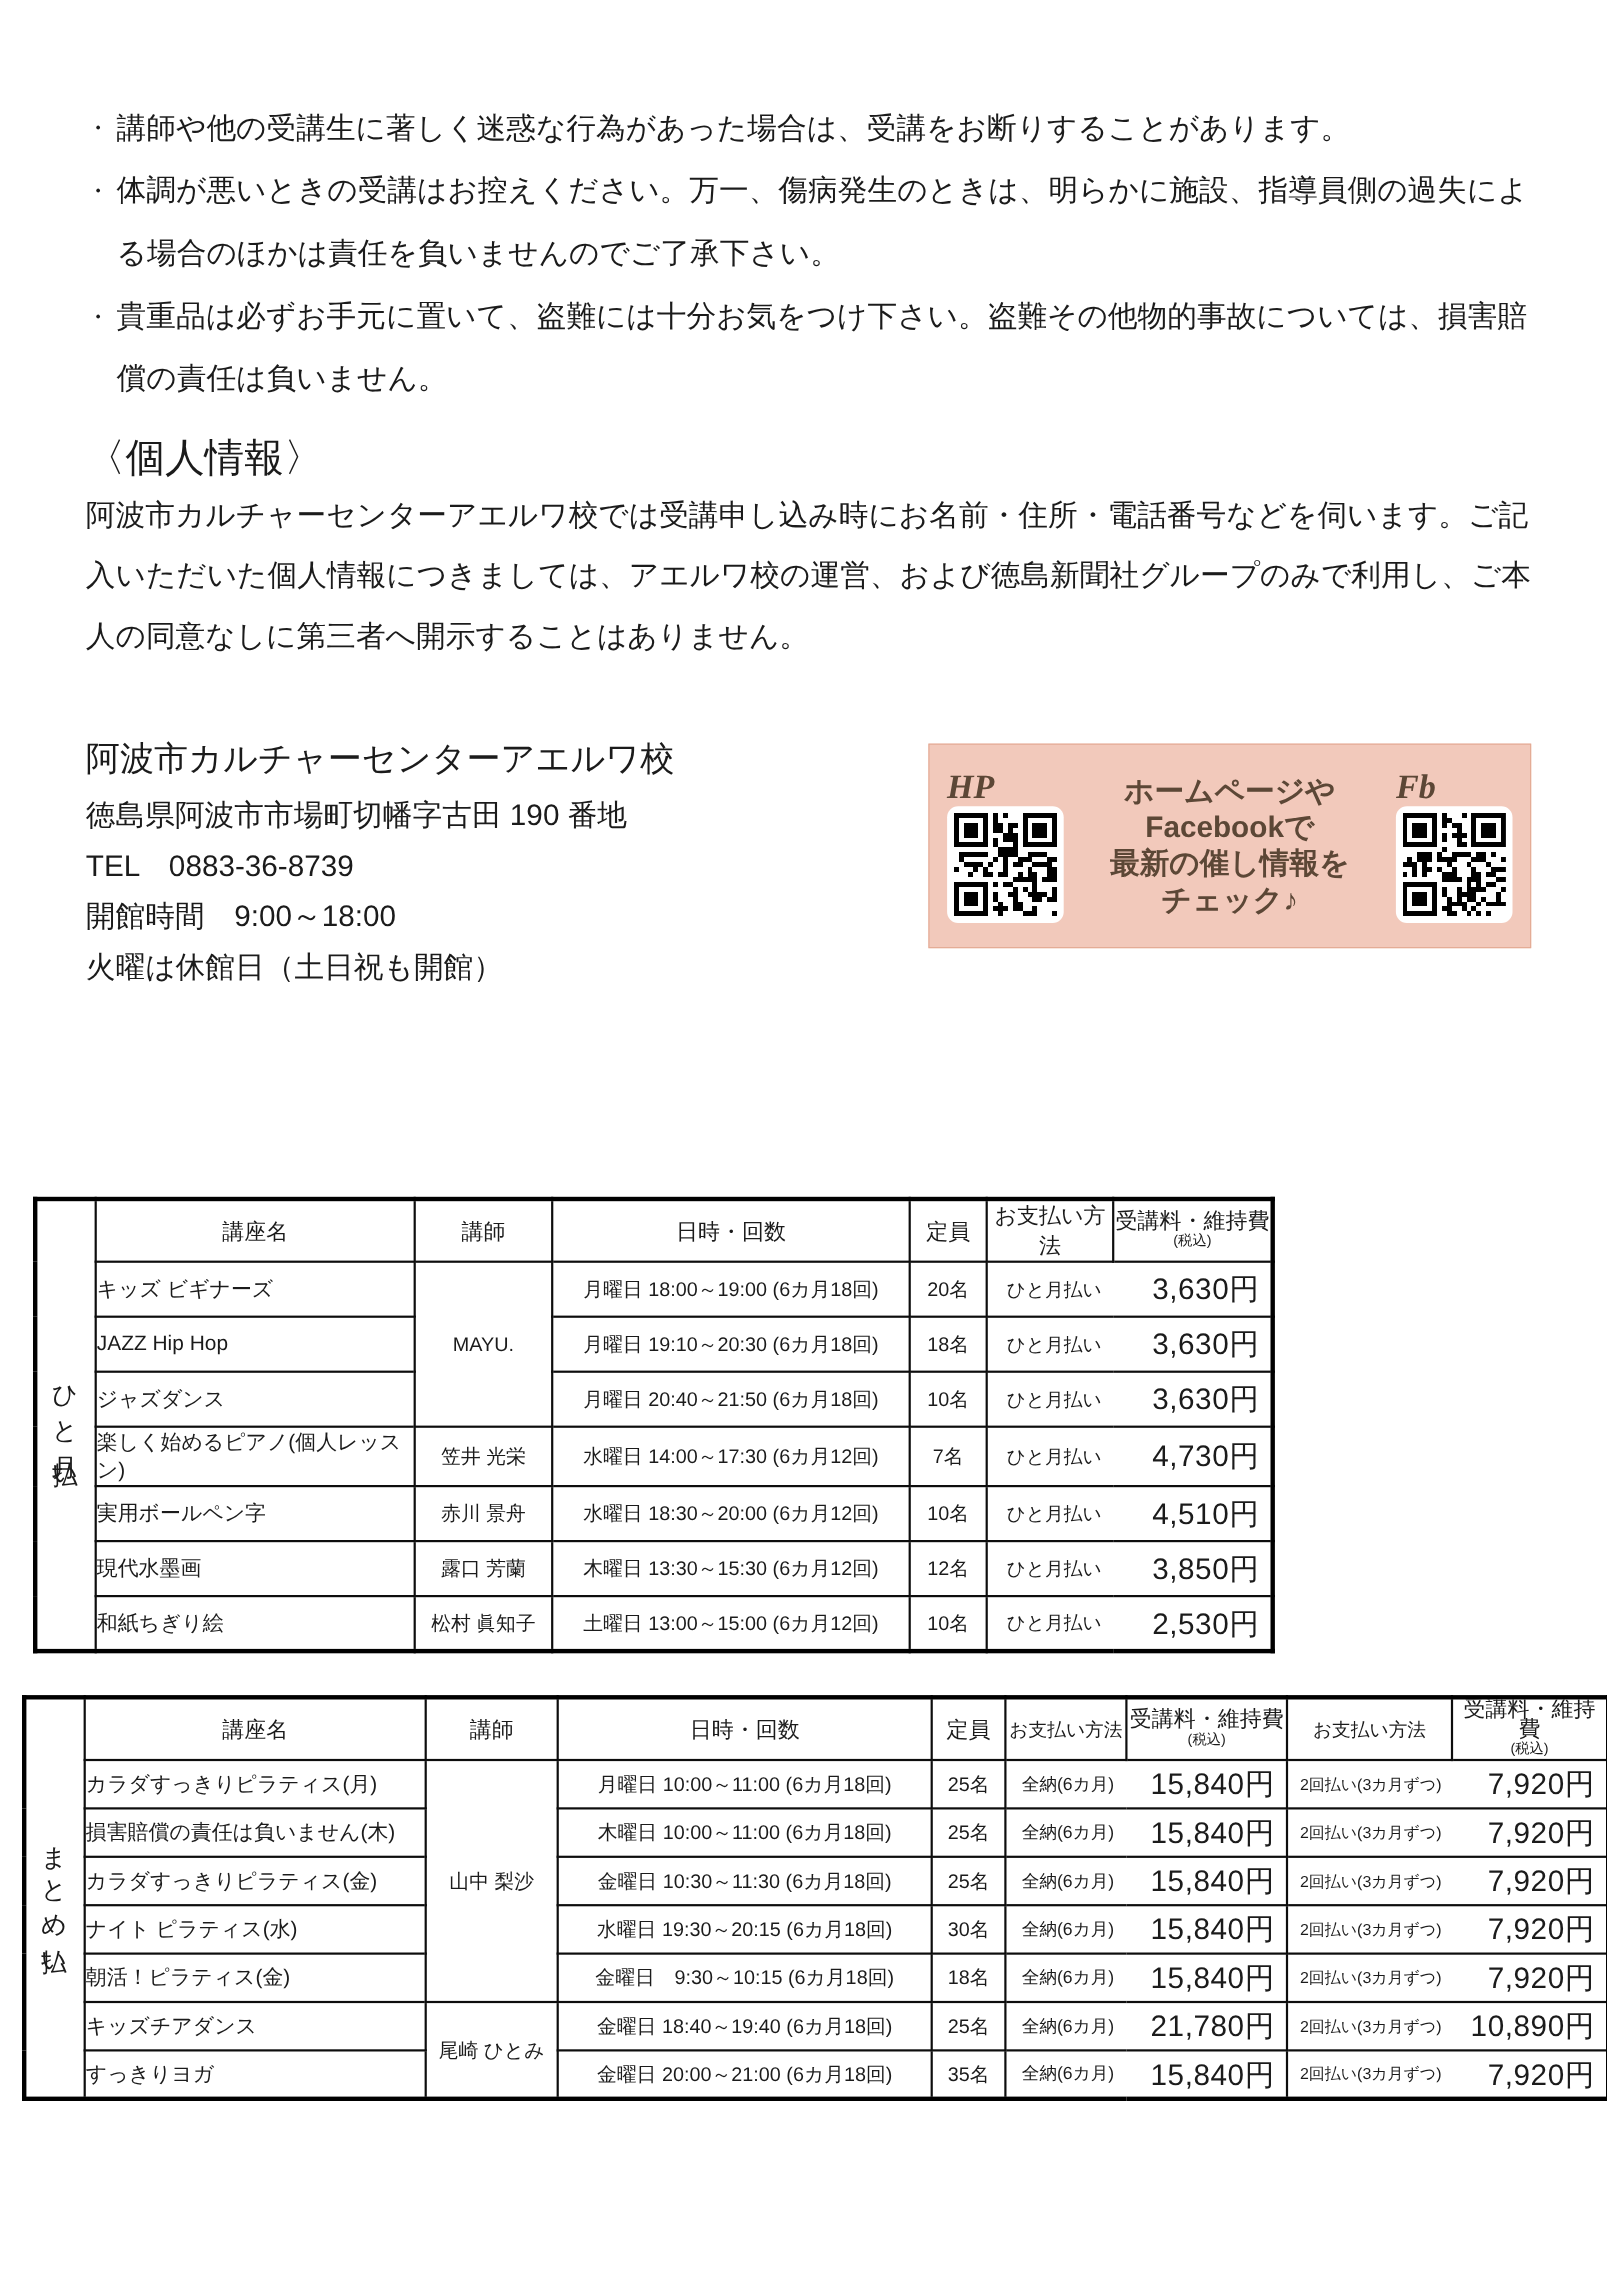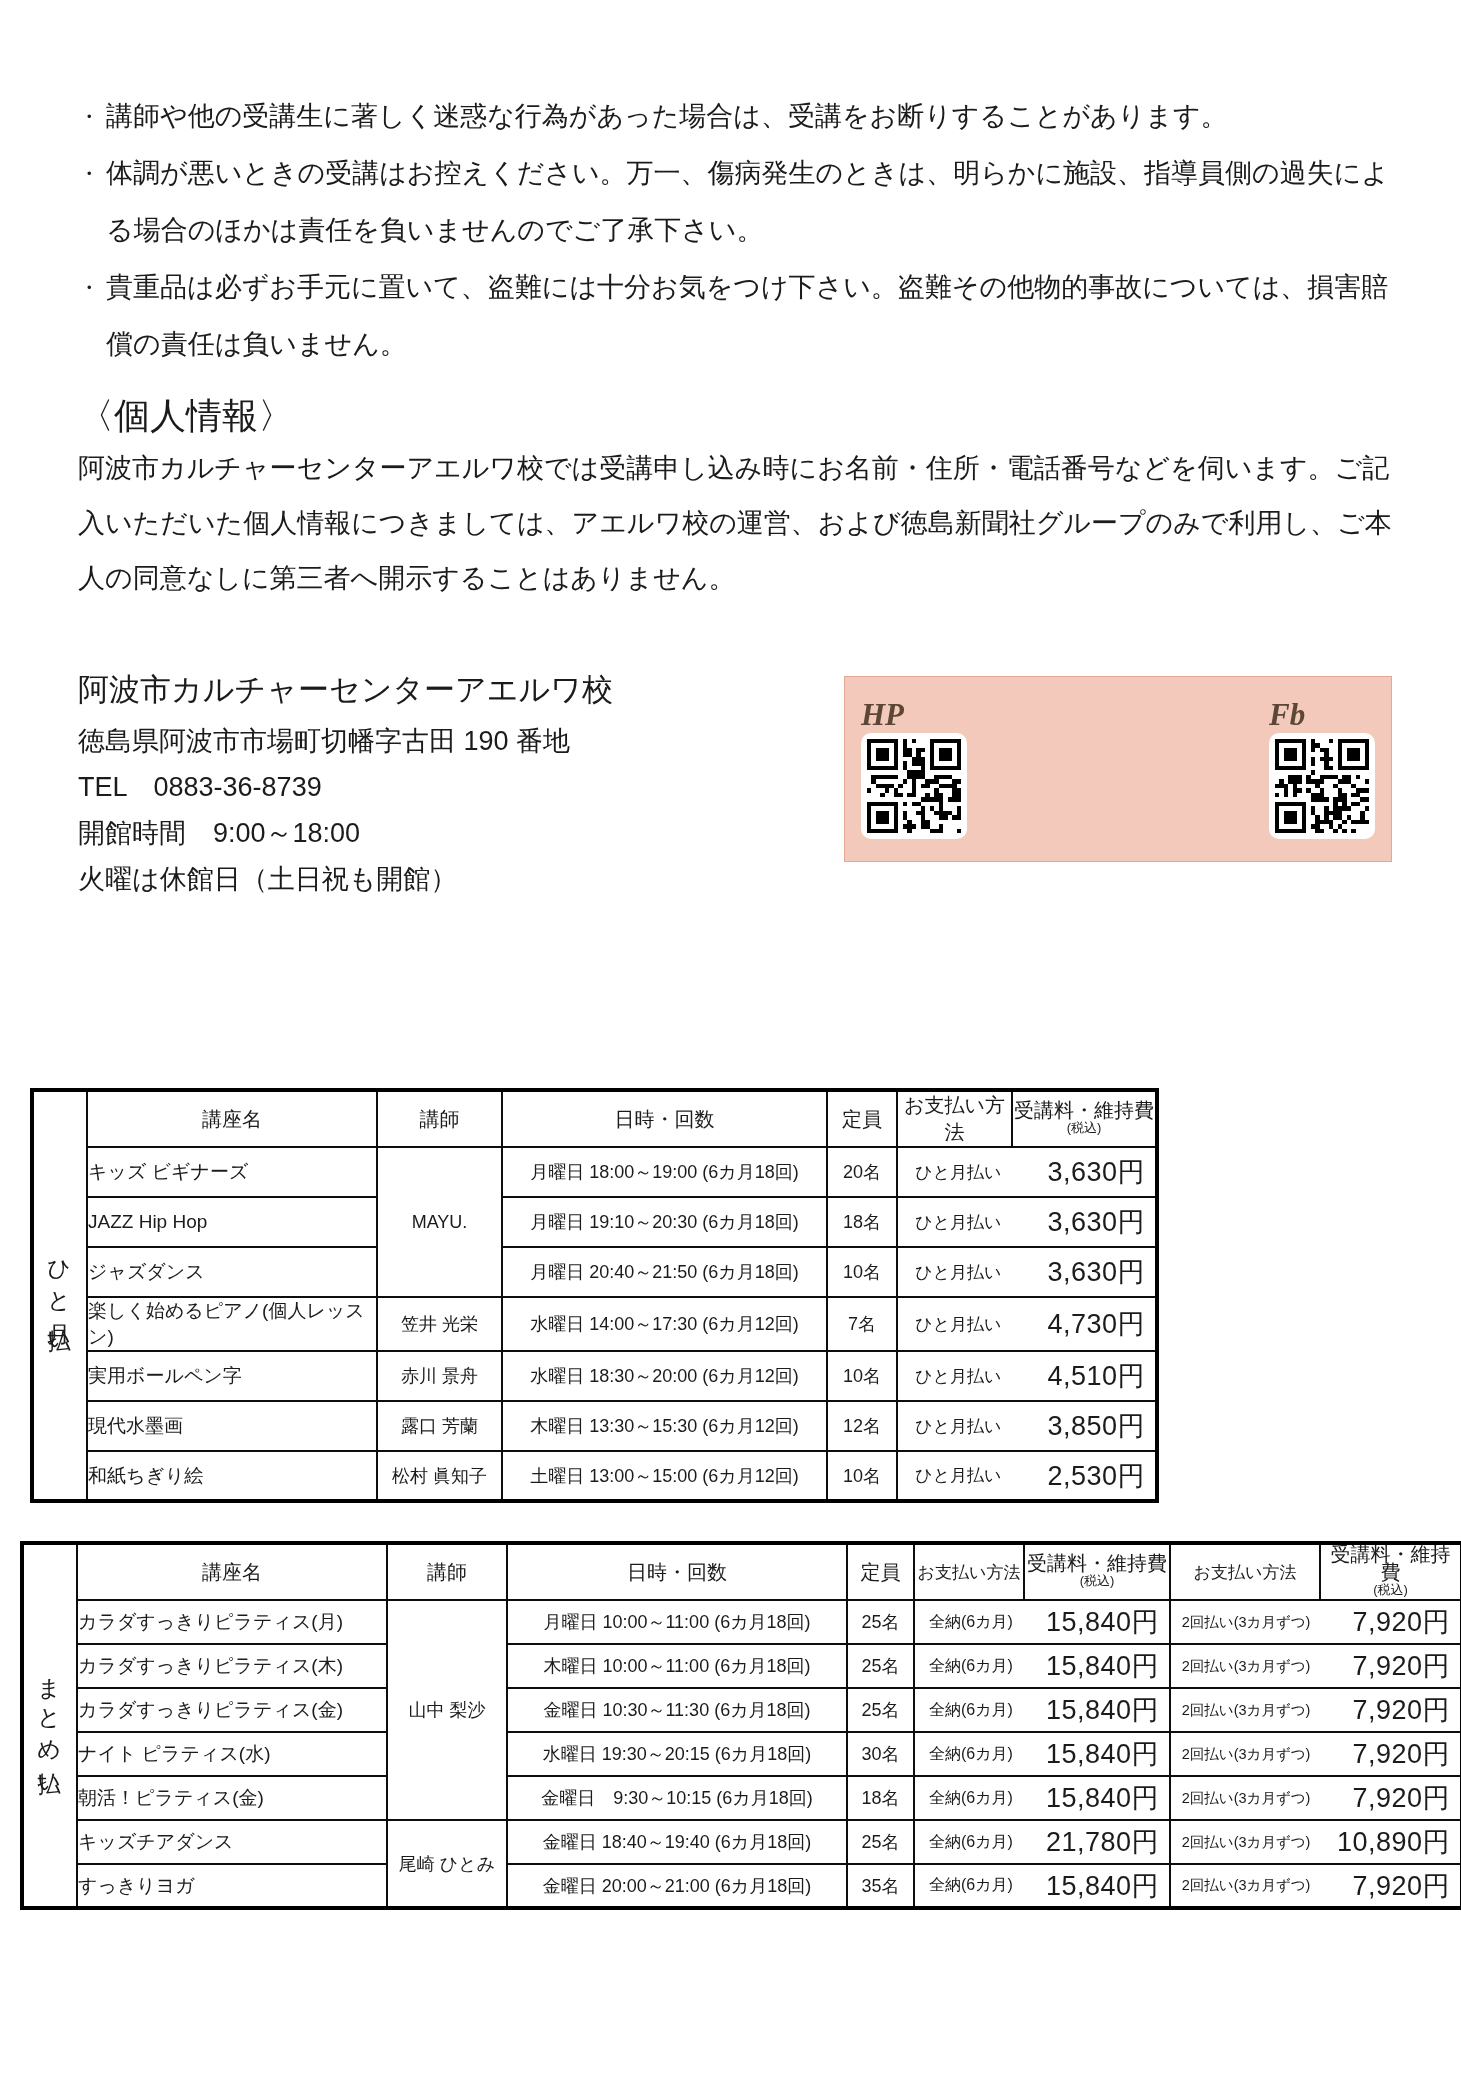--- a/index.html
+++ b/index.html
@@ -77,20 +77,26 @@
     <div class="qr-col">
       <div class="qr-label">HP</div>
       <div class="qr-wrap">
         <svg class="qr" viewBox="0 0 21 21" shape-rendering="crispEdges">
           <rect width="21" height="21" fill="#ffffff"></rect>
           <path fill="#000000" d="M0 0h7v1H0zM0 1h1v5H0zM6 1h1v5H6zM0 6h7v1H0zM2 2h3v3H2zM14 0h7v1h-7zM14 1h1v5h-1zM20 1h1v5h-1zM14 6h7v1h-7zM16 2h3v3h-3zM0 14h7v1H0zM0 15h1v5H0zM6 15h1v5H6zM0 20h7v1H0zM2 16h3v3H2z"></path>
           <path class="mods" fill="#000000" d="M8 0h1v1h-1zM10 0h1v1h-1zM8 1h1v1h-1zM8 2h1v1h-1zM9 2h1v1h-1zM11 2h1v1h-1zM12 2h1v1h-1zM8 3h1v1h-1zM9 3h1v1h-1zM11 3h1v1h-1zM10 4h1v1h-1zM11 4h1v1h-1zM12 4h1v1h-1zM8 5h1v1h-1zM10 5h1v1h-1zM11 5h1v1h-1zM12 5h1v1h-1zM8 6h1v1h-1zM12 6h1v1h-1zM9 7h1v1h-1zM10 7h1v1h-1zM11 7h1v1h-1zM12 7h1v1h-1zM1 8h1v1h-1zM2 8h1v1h-1zM3 8h1v1h-1zM4 8h1v1h-1zM5 8h1v1h-1zM6 8h1v1h-1zM9 8h1v1h-1zM10 8h1v1h-1zM11 8h1v1h-1zM12 8h1v1h-1zM15 8h1v1h-1zM16 8h1v1h-1zM17 8h1v1h-1zM18 8h1v1h-1zM1 9h1v1h-1zM8 9h1v1h-1zM10 9h1v1h-1zM13 9h1v1h-1zM14 9h1v1h-1zM15 9h1v1h-1zM19 9h1v1h-1zM20 9h1v1h-1zM2 10h1v1h-1zM3 10h1v1h-1zM4 10h1v1h-1zM5 10h1v1h-1zM7 10h1v1h-1zM10 10h1v1h-1zM12 10h1v1h-1zM13 10h1v1h-1zM16 10h1v1h-1zM17 10h1v1h-1zM18 10h1v1h-1zM19 10h1v1h-1zM0 11h1v1h-1zM4 11h1v1h-1zM6 11h1v1h-1zM10 11h1v1h-1zM15 11h1v1h-1zM19 11h1v1h-1zM20 11h1v1h-1zM3 12h1v1h-1zM6 12h1v1h-1zM7 12h1v1h-1zM9 12h1v1h-1zM10 12h1v1h-1zM13 12h1v1h-1zM15 12h1v1h-1zM16 12h1v1h-1zM19 12h1v1h-1zM20 12h1v1h-1zM12 13h1v1h-1zM13 13h1v1h-1zM14 13h1v1h-1zM15 13h1v1h-1zM16 13h1v1h-1zM18 13h1v1h-1zM19 13h1v1h-1zM20 13h1v1h-1zM8 14h1v1h-1zM10 14h1v1h-1zM11 14h1v1h-1zM16 14h1v1h-1zM12 15h1v1h-1zM14 15h1v1h-1zM16 15h1v1h-1zM20 15h1v1h-1zM8 16h1v1h-1zM11 16h1v1h-1zM12 16h1v1h-1zM15 16h1v1h-1zM16 16h1v1h-1zM17 16h1v1h-1zM18 16h1v1h-1zM20 16h1v1h-1zM8 17h1v1h-1zM12 17h1v1h-1zM16 17h1v1h-1zM17 17h1v1h-1zM19 17h1v1h-1zM20 17h1v1h-1zM9 18h1v1h-1zM12 18h1v1h-1zM13 18h1v1h-1zM8 19h1v1h-1zM9 19h1v1h-1zM10 19h1v1h-1zM12 19h1v1h-1zM13 19h1v1h-1zM16 19h1v1h-1zM9 20h1v1h-1zM14 20h1v1h-1zM15 20h1v1h-1zM16 20h1v1h-1zM20 20h1v1h-1z"></path>
         </svg>
       </div>
     </div>
+    <div class="banner-msg">
+      <div>ホームページや</div>
+      <div>Facebookで</div>
+      <div>最新の催し情報を</div>
+      <div>チェック♪</div>
+    </div>
     <div class="qr-col">
       <div class="qr-label">Fb</div>
       <div class="qr-wrap">
         <svg class="qr" viewBox="0 0 21 21" shape-rendering="crispEdges">
           <rect width="21" height="21" fill="#ffffff"></rect>
           <path fill="#000000" d="M0 0h7v1H0zM0 1h1v5H0zM6 1h1v5H6zM0 6h7v1H0zM2 2h3v3H2zM14 0h7v1h-7zM14 1h1v5h-1zM20 1h1v5h-1zM14 6h7v1h-7zM16 2h3v3h-3zM0 14h7v1H0zM0 15h1v5H0zM6 15h1v5H6zM0 20h7v1H0zM2 16h3v3H2z"></path>
           <path class="mods" fill="#000000" d="M8 0h1v1h-1zM12 0h1v1h-1zM8 1h1v1h-1zM9 1h1v1h-1zM8 2h1v1h-1zM10 2h1v1h-1zM11 2h1v1h-1zM11 3h1v1h-1zM8 4h1v1h-1zM10 4h1v1h-1zM11 4h1v1h-1zM12 4h1v1h-1zM8 5h1v1h-1zM11 5h1v1h-1zM11 6h1v1h-1zM12 6h1v1h-1zM8 7h1v1h-1zM3 8h1v1h-1zM4 8h1v1h-1zM5 8h1v1h-1zM7 8h1v1h-1zM10 8h1v1h-1zM11 8h1v1h-1zM12 8h1v1h-1zM13 8h1v1h-1zM15 8h1v1h-1zM16 8h1v1h-1zM18 8h1v1h-1zM1 9h1v1h-1zM3 9h1v1h-1zM4 9h1v1h-1zM5 9h1v1h-1zM7 9h1v1h-1zM8 9h1v1h-1zM9 9h1v1h-1zM10 9h1v1h-1zM14 9h1v1h-1zM15 9h1v1h-1zM16 9h1v1h-1zM20 9h1v1h-1zM0 10h1v1h-1zM1 10h1v1h-1zM2 10h1v1h-1zM4 10h1v1h-1zM9 10h1v1h-1zM13 10h1v1h-1zM17 10h1v1h-1zM2 11h1v1h-1zM4 11h1v1h-1zM5 11h1v1h-1zM7 11h1v1h-1zM10 11h1v1h-1zM14 11h1v1h-1zM18 11h1v1h-1zM19 11h1v1h-1zM20 11h1v1h-1zM0 12h1v1h-1zM2 12h1v1h-1zM4 12h1v1h-1zM8 12h1v1h-1zM9 12h1v1h-1zM10 12h1v1h-1zM14 12h1v1h-1zM15 12h1v1h-1zM17 12h1v1h-1zM18 12h1v1h-1zM8 13h1v1h-1zM9 13h1v1h-1zM10 13h1v1h-1zM11 13h1v1h-1zM13 13h1v1h-1zM14 13h1v1h-1zM15 13h1v1h-1zM19 13h1v1h-1zM20 13h1v1h-1zM13 14h1v1h-1zM15 14h1v1h-1zM17 14h1v1h-1zM18 14h1v1h-1zM8 15h1v1h-1zM11 15h1v1h-1zM13 15h1v1h-1zM14 15h1v1h-1zM15 15h1v1h-1zM16 15h1v1h-1zM20 15h1v1h-1zM8 16h1v1h-1zM11 16h1v1h-1zM12 16h1v1h-1zM13 16h1v1h-1zM14 16h1v1h-1zM19 16h1v1h-1zM9 17h1v1h-1zM11 17h1v1h-1zM13 17h1v1h-1zM14 17h1v1h-1zM16 17h1v1h-1zM19 17h1v1h-1zM9 18h1v1h-1zM10 18h1v1h-1zM11 18h1v1h-1zM12 18h1v1h-1zM15 18h1v1h-1zM17 18h1v1h-1zM18 18h1v1h-1zM19 18h1v1h-1zM20 18h1v1h-1zM8 19h1v1h-1zM9 19h1v1h-1zM12 19h1v1h-1zM14 19h1v1h-1zM9 20h1v1h-1zM10 20h1v1h-1zM13 20h1v1h-1zM15 20h1v1h-1zM17 20h1v1h-1z"></path>
         </svg>
       </div>
     </div>
@@ -247,21 +253,21 @@
           </div>
         </td>
     <td colspan="2">
           <div class="pf pf2">
             <span class="pay">2回払い(3カ月ずつ)</span>
             <span class="fee">7,920円</span>
           </div>
         </td>
   </tr>
   <tr class="brow">
-    <td class="c-course">カラダすっきりピラティス(木)</td>
+    <td class="c-course">損害賠償の責任は負いません(木)</td>
     <td class="c-sched">木曜日 10:00～11:00 (6カ月18回)</td>
     <td class="c-cap">25名</td>
     <td colspan="2">
           <div class="pf pf1">
             <span class="pay">全納(6カ月)</span>
             <span class="fee">15,840円</span>
           </div>
         </td>
     <td colspan="2">
           <div class="pf pf2">

